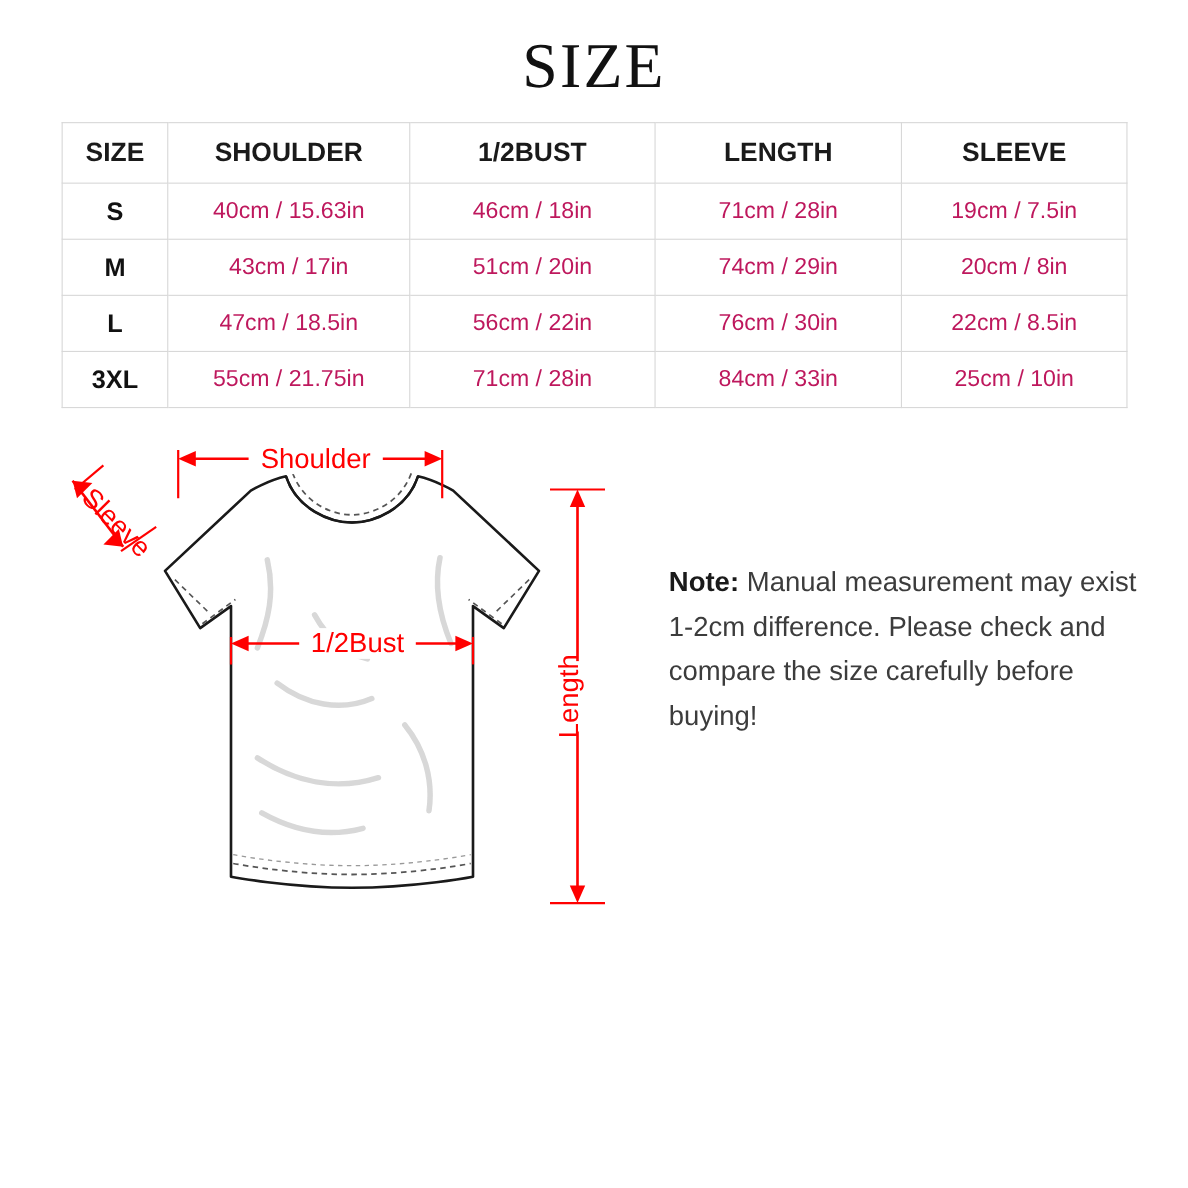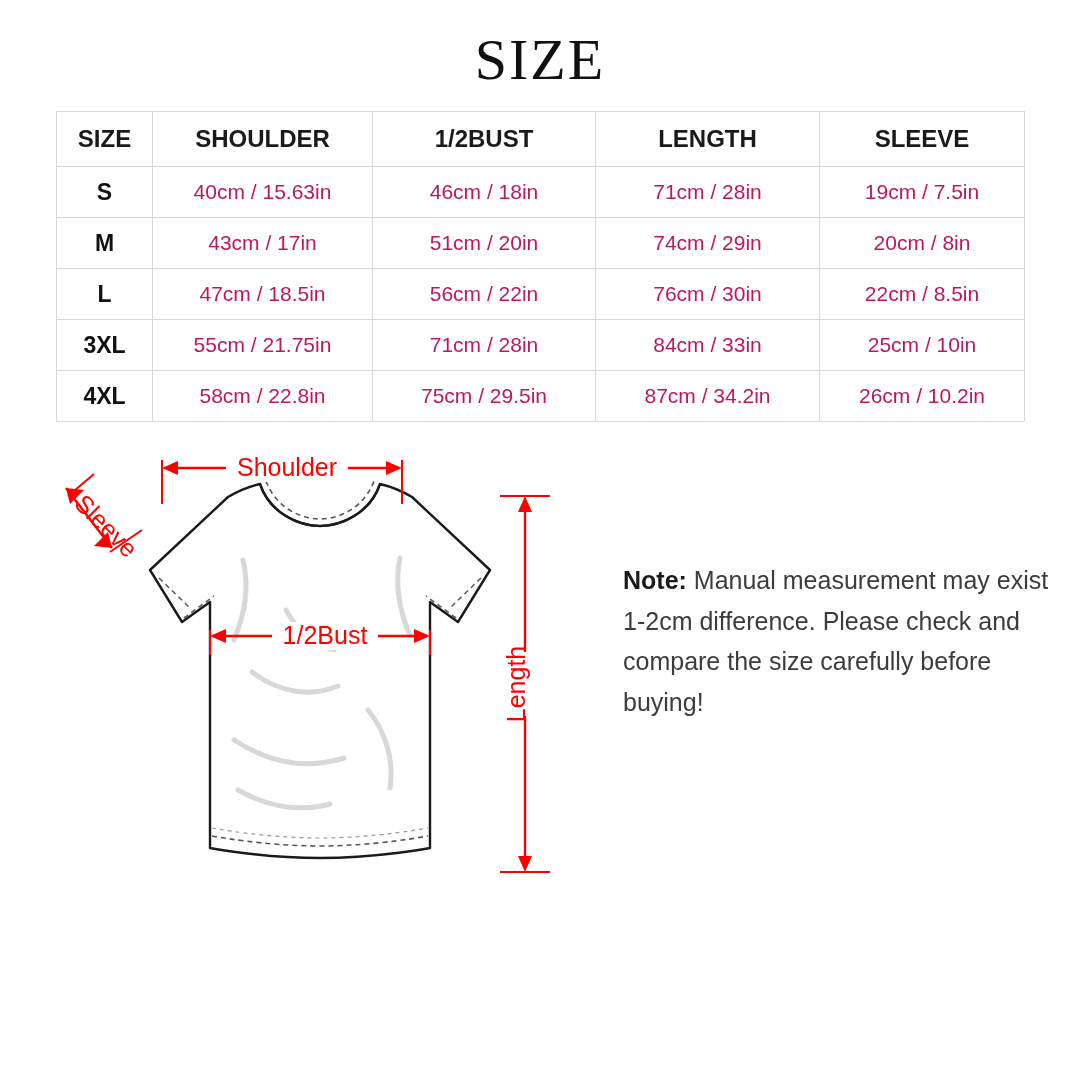--- a/index.html
+++ b/index.html
@@ -82,21 +82,20 @@
   }
 
   .note {
     position: absolute;
     left: 608px;
     top: 120px;
     width: 430px;
     font-size: 25px;
     line-height: 1.62;
     color: #3c3c3c;
-    margin-left: 15px;
   }
   .note b {
     color: #1a1a1a;
     font-weight: bold;
   }
 </style>
 </head>
 <body>
 
 <div class="title">SIZE</div>
@@ -140,27 +139,20 @@
         <td>56cm / 22in</td>
         <td>76cm / 30in</td>
         <td>22cm / 8.5in</td>
       </tr>
       <tr>
         <td class="size-label">3XL</td>
         <td>55cm / 21.75in</td>
         <td>71cm / 28in</td>
         <td>84cm / 33in</td>
         <td>25cm / 10in</td>
-      </tr>
-      <tr>
-        <td class="size-label">4XL</td>
-        <td>58cm / 22.8in</td>
-        <td>75cm / 29.5in</td>
-        <td>87cm / 34.2in</td>
-        <td>26cm / 10.2in</td>
       </tr>
     </tbody>
   </table>
 </div>
 
 <div class="lower">
 
   <svg class="diagram" viewBox="0 0 560 470">
 
     <g>

